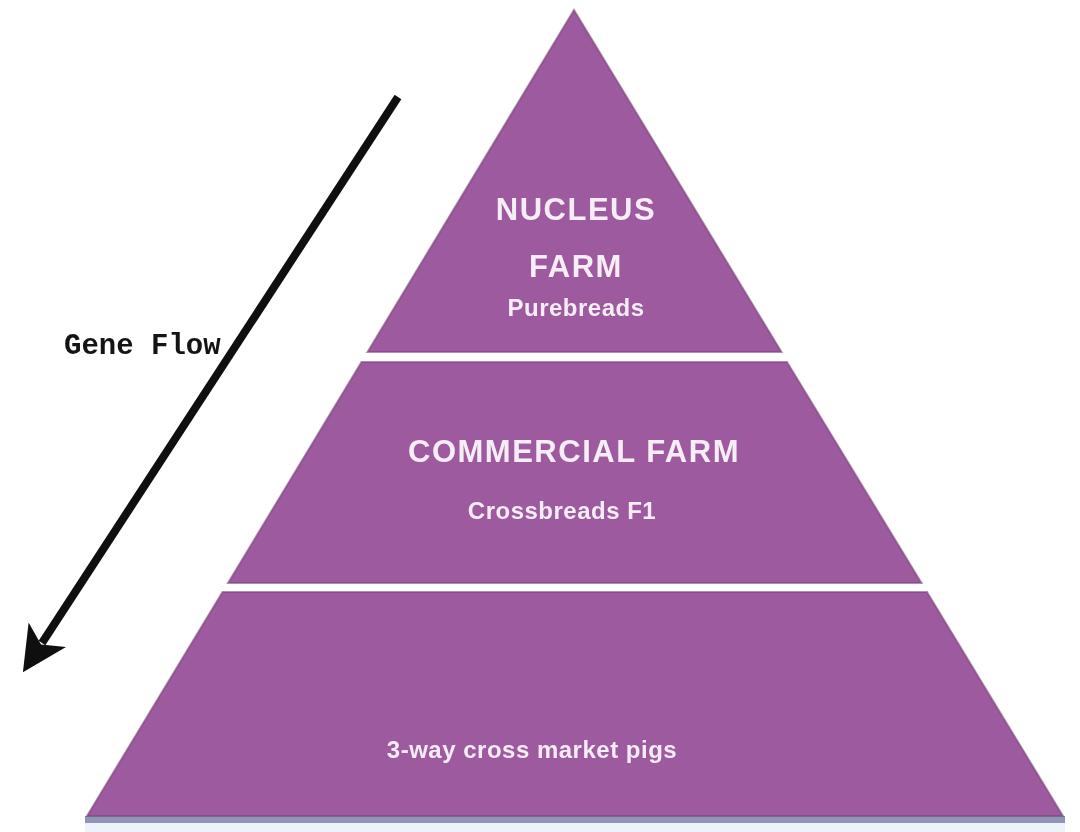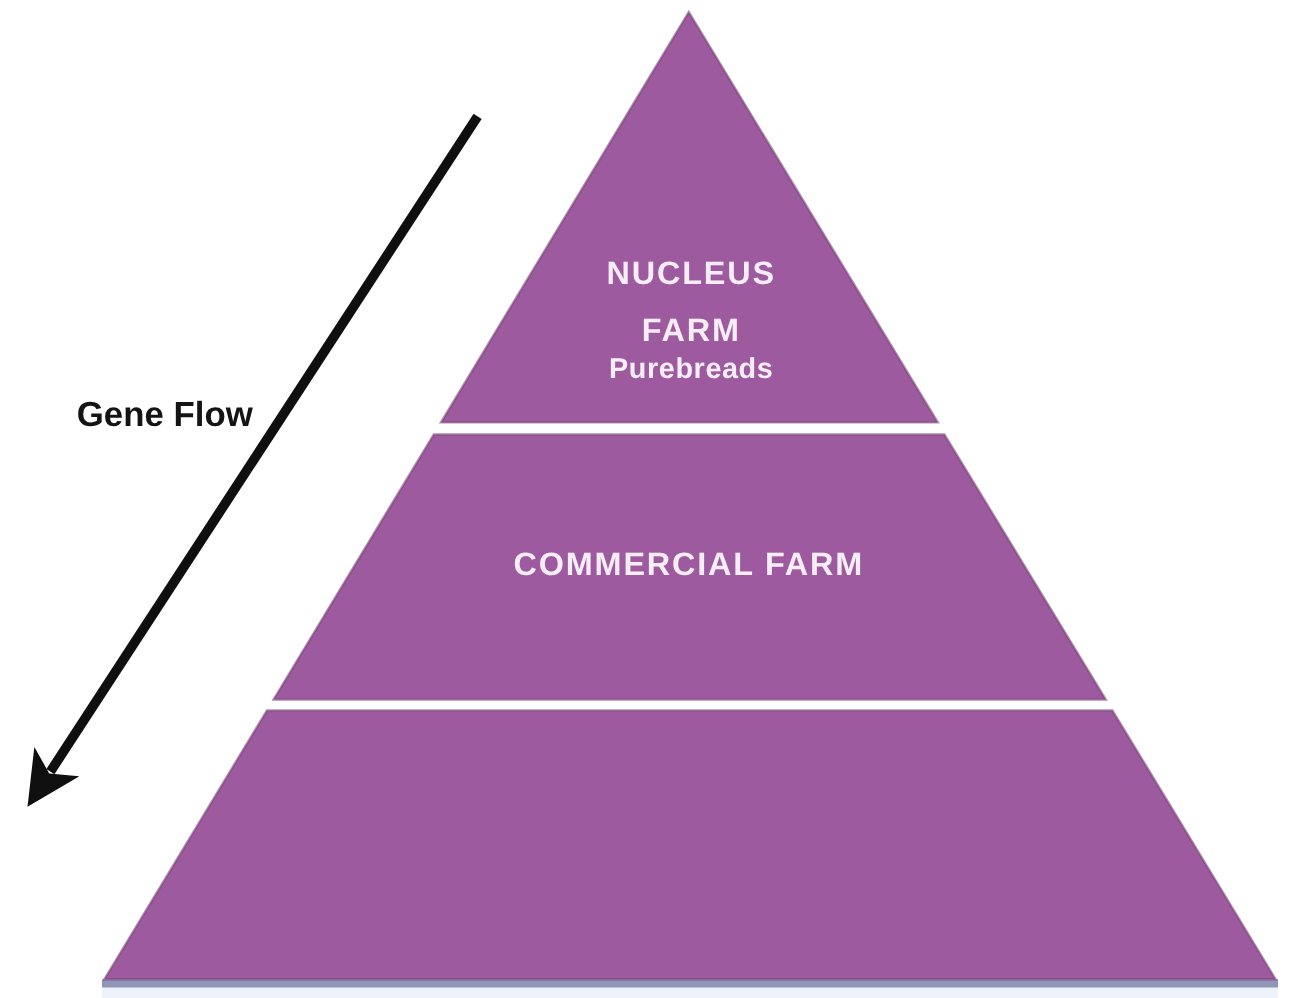--- a/index.html
+++ b/index.html
@@ -13,42 +13,41 @@
   }
   .canvas svg { position: absolute; left: 0; top: 0; }
   .label {
     position: absolute;
     transform: translateX(-50%);
     text-align: center;
     color: #f7edf7;
     font-weight: bold;
   }
   .tier-title {
-    font-size: 27px;
+    font-size: 31px;
     letter-spacing: 1.5px;
-    line-height: 47px;
-    margin-top: 24px;
+    line-height: 57px;
   }
   .tier-sub {
     font-size: 24px;
     letter-spacing: 0.5px;
     white-space: nowrap;
   }
   .nowrap { white-space: nowrap; }
   .t1-title { left: 576px; top: 181px; width: 210px; }
   .t1-sub   { left: 576px; top: 294px; }
   .t2-title { left: 574px; top: 423px; }
   .t2-sub   { left: 562px; top: 497px; }
   .t3-title { left: 531px; top: 655px; }
   .t3-sub   { left: 532px; top: 736px; }
   .gene-flow {
     position: absolute;
     left: 64px;
     top: 330px;
-    font-family: Liberation Sans, sans-serif;
+    font-family: Liberation Mono, monospace;
     font-weight: bold;
     font-size: 29px;
     color: #141414;
     white-space: nowrap;
   }
 </style>
 </head>
 <body>
 
 <div class="canvas">
@@ -72,15 +71,17 @@
 
     <line x1="398" y1="97" x2="42" y2="643" stroke-width="8" marker-end="url(#arrowhead)" stroke="#0f0f0f"></line>
   </svg>
 
   <div class="gene-flow">Gene Flow</div>
 
   <div class="label tier-title t1-title">NUCLEUS FARM</div>
   <div class="label tier-sub t1-sub">Purebreads</div>
 
   <div class="label tier-title nowrap t2-title">COMMERCIAL FARM</div>
+  <div class="label tier-sub t2-sub">Crossbreads F1</div>
 
+  <div class="label tier-sub t3-sub">3-way cross market pigs</div>
 
 </div>
 
 </body></html>

